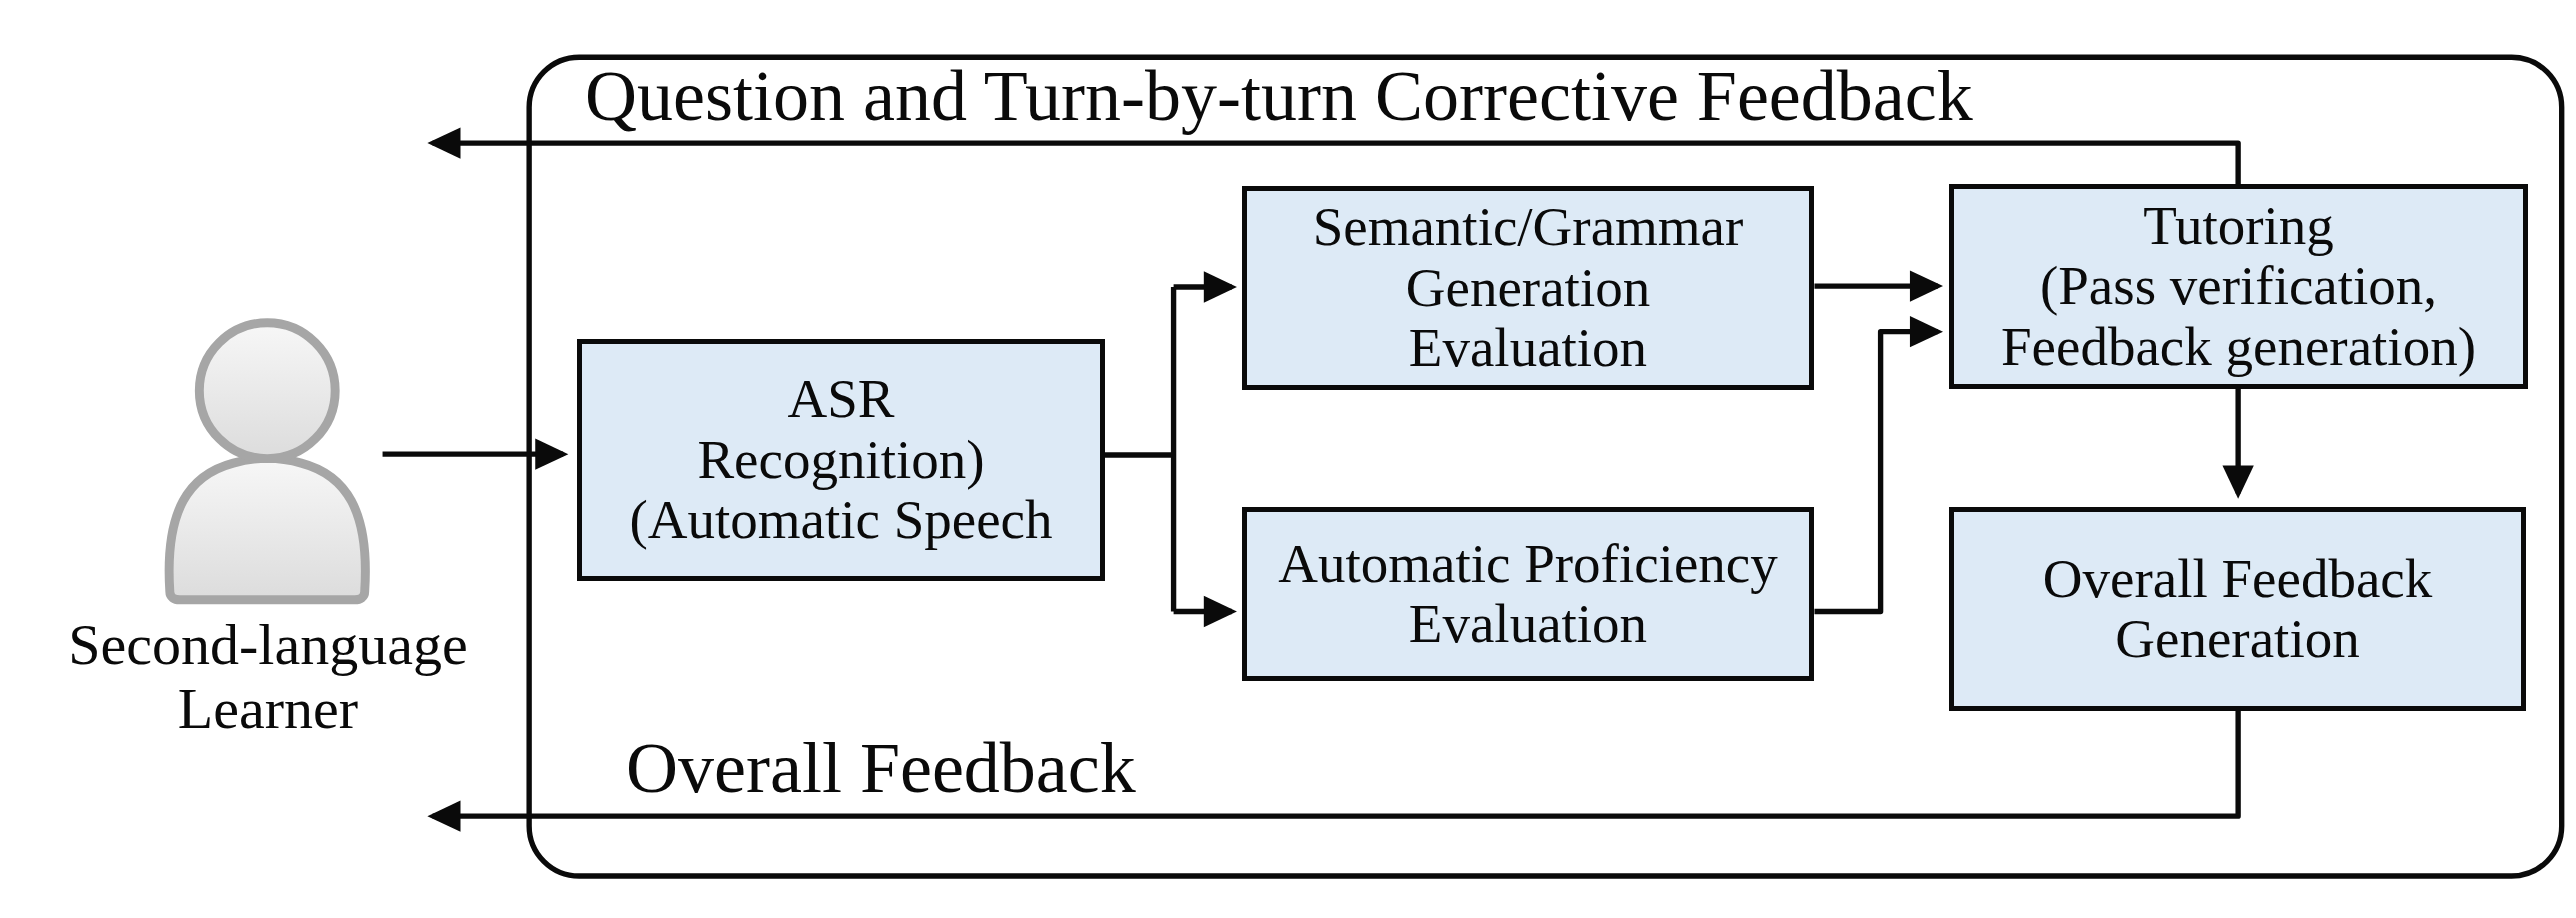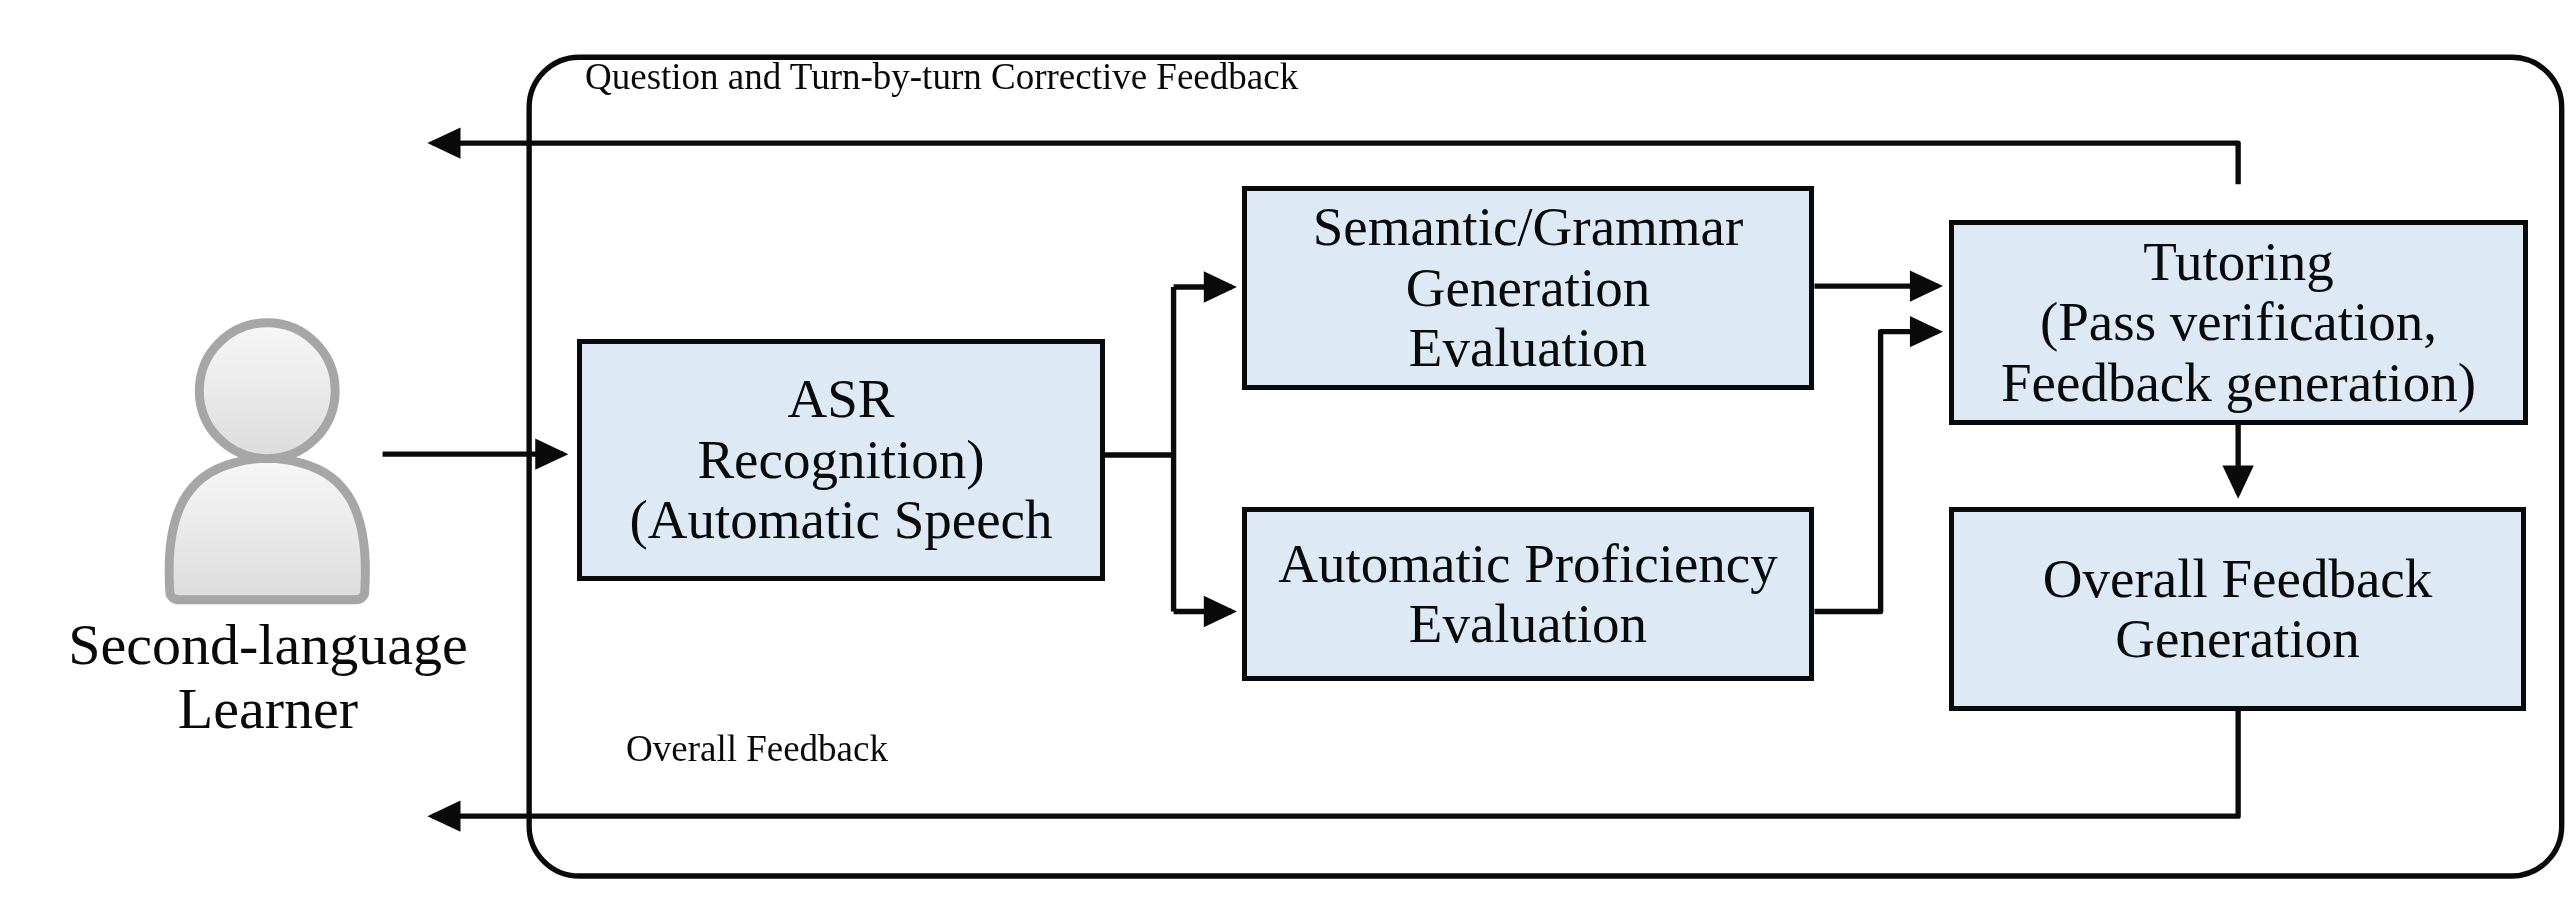--- a/index.html
+++ b/index.html
@@ -28,21 +28,21 @@
   .box{
     position:absolute;
     background:var(--box-fill);
     border:5.4px solid var(--box-border);
     display:flex;flex-direction:column;align-items:center;justify-content:center;
     text-align:center;
     font-size:55px;line-height:1.1;
     box-sizing:border-box;
   }
   .box span{white-space:nowrap;}
-  .flabel{position:absolute;font-size:37px;line-height:1.1;white-space:nowrap;}
+  .flabel{position:absolute;font-size:72px;line-height:1.1;white-space:nowrap;}
   .learner-label{
     position:absolute;left:0;top:613px;width:536px;
     display:flex;flex-direction:column;align-items:center;
     font-size:58px;line-height:1.1;text-align:center;
   }
 </style>
 </head>
 <body>
 
 <div class="stage">
@@ -100,21 +100,21 @@
     <span>Semantic/Grammar</span>
     <span>Generation</span>
     <span>Evaluation</span>
   </div>
 
   <div class="box" style="left:1242px;top:507px;width:572px;height:174px;">
     <span>Automatic Proficiency</span>
     <span>Evaluation</span>
   </div>
 
-  <div class="box" style="left:1949px;top:184px;width:579px;height:205px;margin-top:36px;">
+  <div class="box" style="left:1949px;top:184px;width:579px;height:205px;">
     <span>Tutoring</span>
     <span>(Pass verification,</span>
     <span>Feedback generation)</span>
   </div>
 
   <div class="box" style="left:1949px;top:507px;width:577px;height:204px;">
     <span>Overall Feedback</span>
     <span>Generation</span>
   </div>
 

